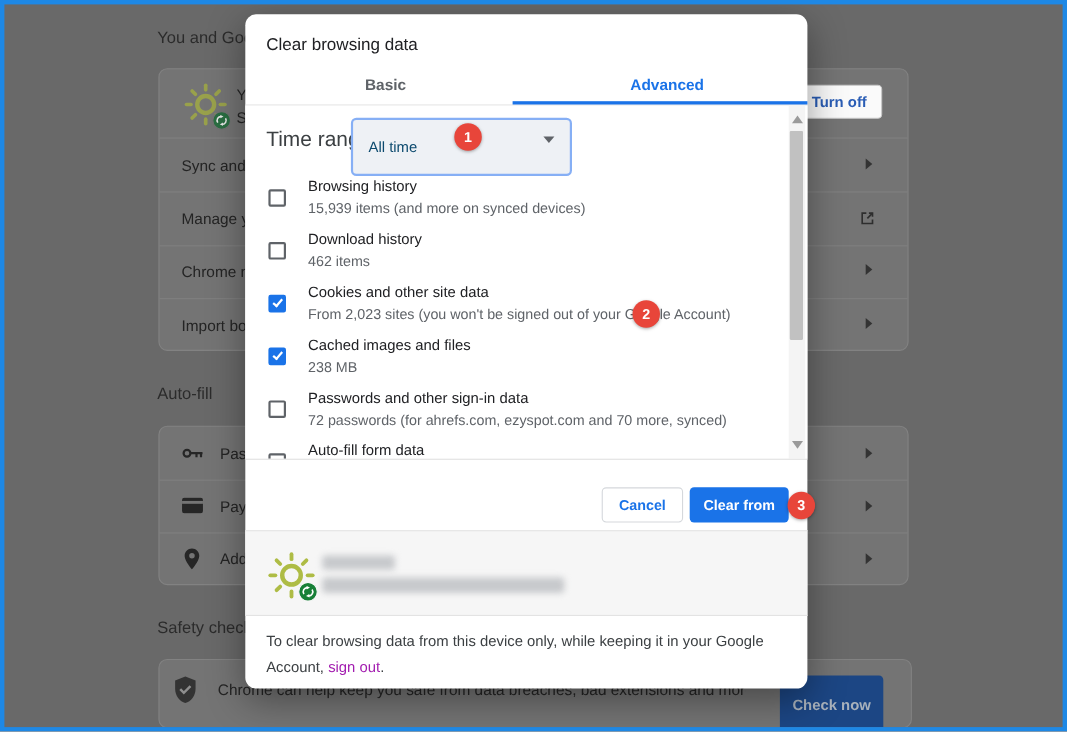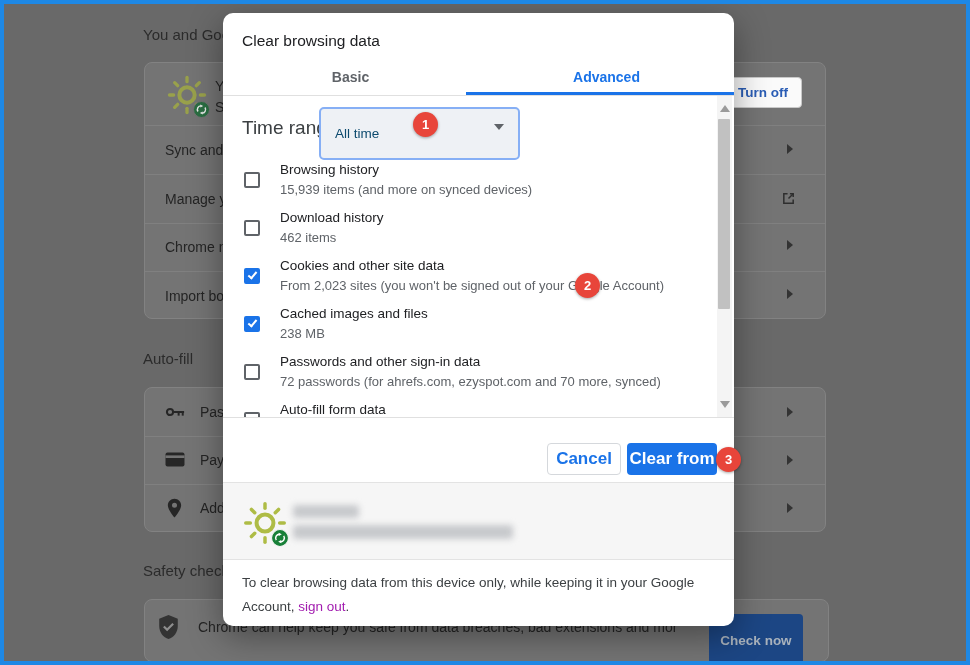--- a/index.html
+++ b/index.html
@@ -37,21 +37,21 @@
   .cb .mark { position:absolute; left:4px; top:0px; width:5px; height:9px; border:solid #fff; border-width:0 2px 2px 0; transform:rotate(40deg); }
   .il { position:absolute; left:57px; top:5px; color:#202124; font-size:13.5px; }
   .id { position:absolute; left:57px; top:25px; color:#5f6368; font-size:13px; white-space:nowrap; }
 
   .sbar { position:absolute; right:2px; top:0; width:15px; height:321px; background:#f4f4f4; }
   .sbar-up { position:absolute; left:3px; top:9px; width:0; height:0; border-bottom:7px solid #9a9a9a; border-left:5px solid transparent; border-right:5px solid transparent; }
   .sbar-thumb { position:absolute; left:1px; top:23px; width:12px; height:190px; background:#c1c1c1; border-radius:1px; }
   .sbar-down { position:absolute; left:3px; bottom:9px; width:0; height:0; border-top:7px solid #9a9a9a; border-left:5px solid transparent; border-right:5px solid transparent; }
 
   .divider { position:absolute; left:0; right:0; height:1px; background:#e0e0e0; }
-  .btn { position:absolute; border-radius:4px; font-size:17px; font-weight:bold; display:flex; align-items:center; justify-content:center; cursor:pointer; }
+  .btn { position:absolute; border-radius:4px; font-size:13px; font-weight:bold; display:flex; align-items:center; justify-content:center; cursor:pointer; }
   .btn-cancel { left:324px; top:430px; width:74px; height:32px; background:#fff; border:1px solid #d5d8dc; color:#1a73e8; }
   .btn-clear { left:404px; top:430px; width:90px; height:32px; background:#1a73e8; color:#fff; }
 
   .acct { position:absolute; left:0; top:469px; width:511px; height:78px; background:#f6f6f6; border-top:1px solid #e3e3e3; border-bottom:1px solid #e3e3e3; }
   .blurline { position:absolute; background:#c7c9cc; border-radius:3px; filter:blur(3px); }
   .note { position:absolute; left:19px; top:558px; width:468px; color:#3c4043; font-size:13.5px; line-height:24px; }
   .note a { color:#a21caf; text-decoration:none; cursor:pointer; }
 
   .badge { position:absolute; width:25px; height:25px; border-radius:50%; background:#e8453a; color:#fff; font-size:13px; font-weight:bold; display:flex; align-items:center; justify-content:center; box-shadow:0 1px 3px rgba(0,0,0,.35); z-index:30; }
 </style>

